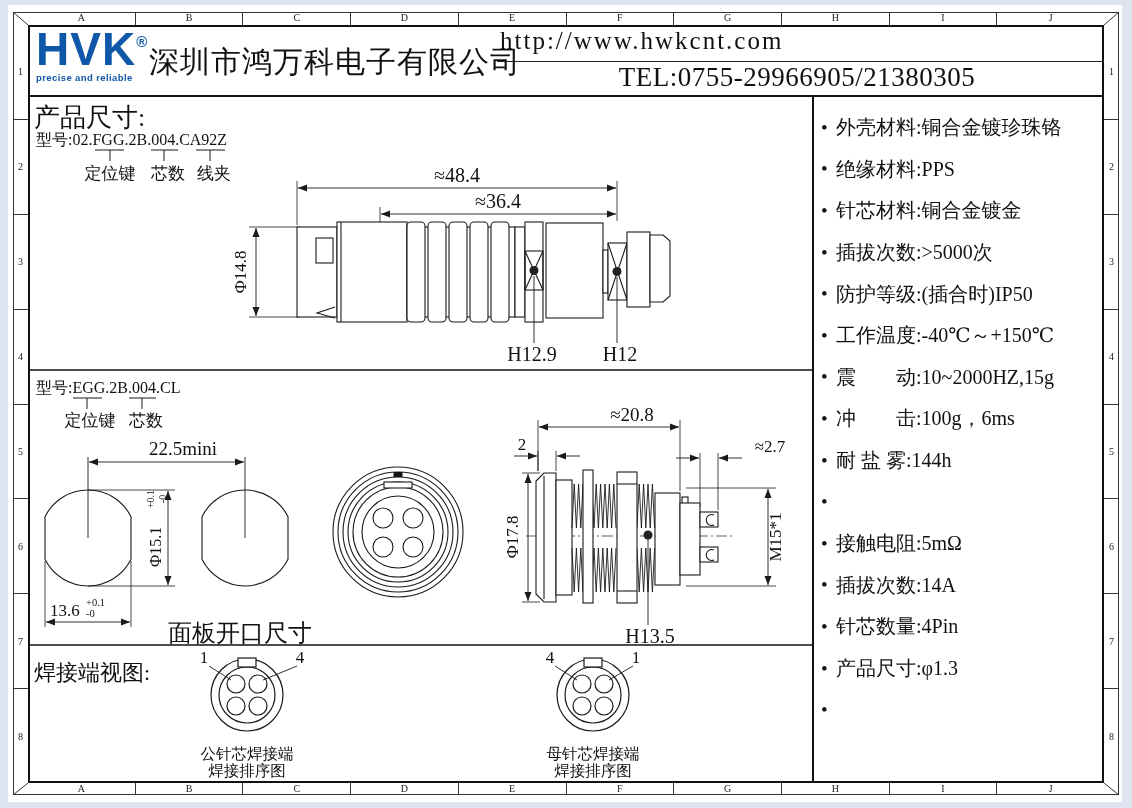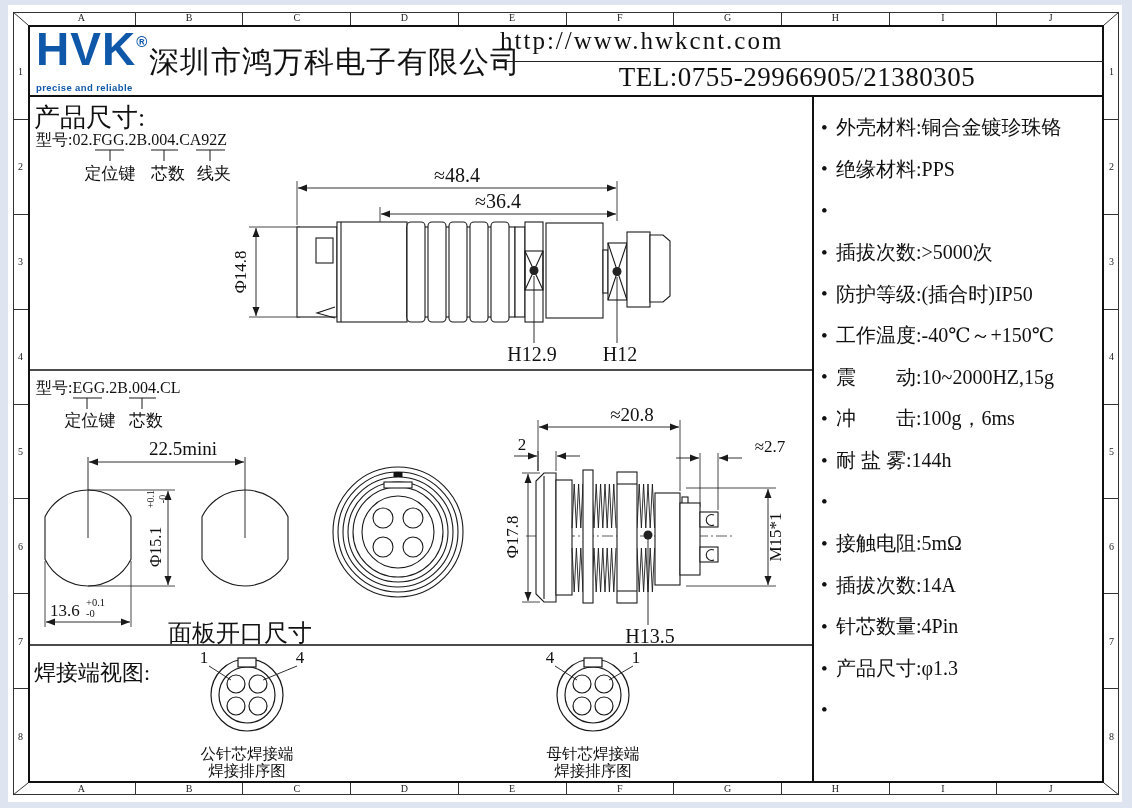--- a/index.html
+++ b/index.html
@@ -28,21 +28,21 @@
     align-items:center;justify-content:center;border-bottom:1px solid #333;box-sizing:border-box;}
   .zr:last-child{border-bottom:none;}
   .overlay{position:absolute;left:0;top:0;pointer-events:none;}
   
   .logo{position:absolute;left:36px;top:26px;width:120px;}
   .logo-text{font-family:"Liberation Sans","DejaVu Sans",sans-serif;font-weight:800;
     font-size:46px;line-height:1.0;color:#0f57a9;letter-spacing:1px;}
   .logo-reg{font-family:"Liberation Sans","DejaVu Sans",sans-serif;font-weight:700;
     font-size:15px;color:#0f57a9;vertical-align:18px;}
   .logo-tag{font-family:"Liberation Sans","DejaVu Sans",sans-serif;font-weight:700;
-    font-size:9.5px;color:#0f57a9;letter-spacing:0.4px;margin-top:10px;}
+    font-size:9.5px;color:#0f57a9;letter-spacing:0.4px;margin-top:0px;}
   .company{position:absolute;left:149px;top:42px;font-size:30px;font-weight:400;
     letter-spacing:1px;white-space:nowrap;}
   .hdr-mid-line{position:absolute;left:497px;top:61px;width:607px;height:0;
     border-top:1px solid #222;}
   .url{position:absolute;left:500px;top:27px;width:592px;height:32px;
     font-size:25px;letter-spacing:2px;white-space:nowrap;}
   .tel{position:absolute;left:500px;top:62px;width:594px;height:31px;
     text-align:center;font-size:27px;letter-spacing:0.5px;white-space:nowrap;}
   .hdr-bottom-line{position:absolute;left:28px;top:95px;width:1076px;height:0;
     border-top:2px solid #111;}
@@ -363,20 +363,21 @@
   <div class="spec-item">
       <span class="bullet">•</span>
       <span>外壳材料:铜合金镀珍珠铬</span>
     </div>
   <div class="spec-item">
       <span class="bullet">•</span>
       <span>绝缘材料:PPS</span>
     </div>
   <div class="spec-item">
       <span class="bullet">•</span>
+      <span>针芯材料:铜合金镀金</span>
     </div>
   <div class="spec-item">
       <span class="bullet">•</span>
       <span>插拔次数:&gt;5000次</span>
     </div>
   <div class="spec-item">
       <span class="bullet">•</span>
       <span>防护等级:(插合时)IP50</span>
     </div>
   <div class="spec-item">

